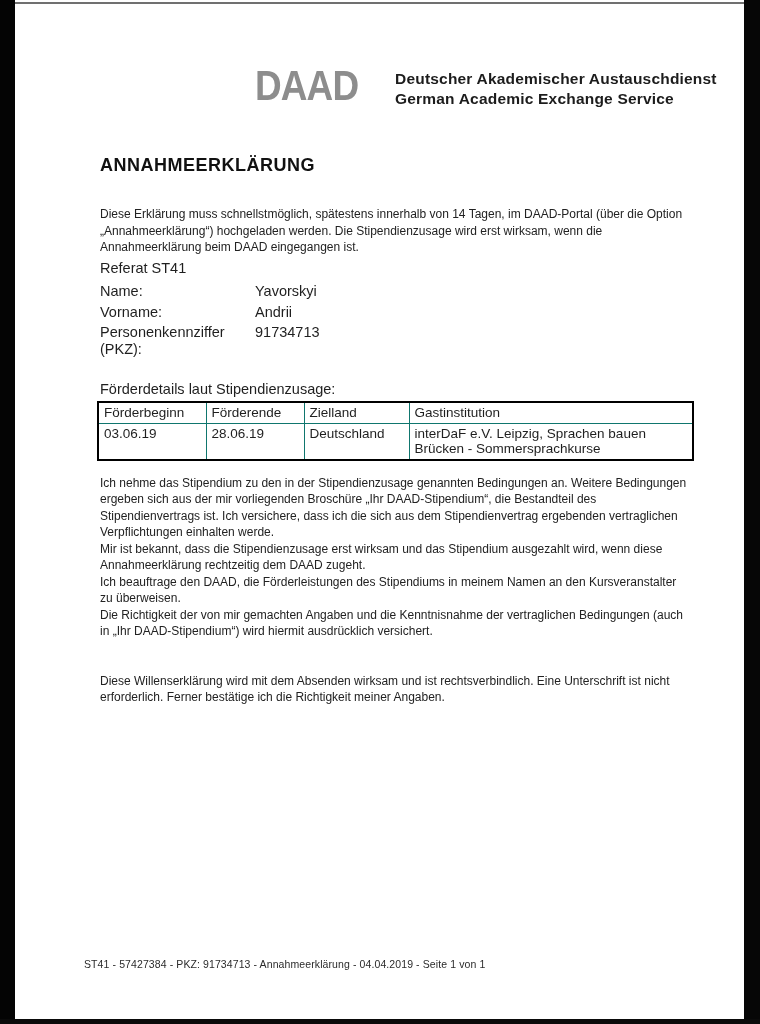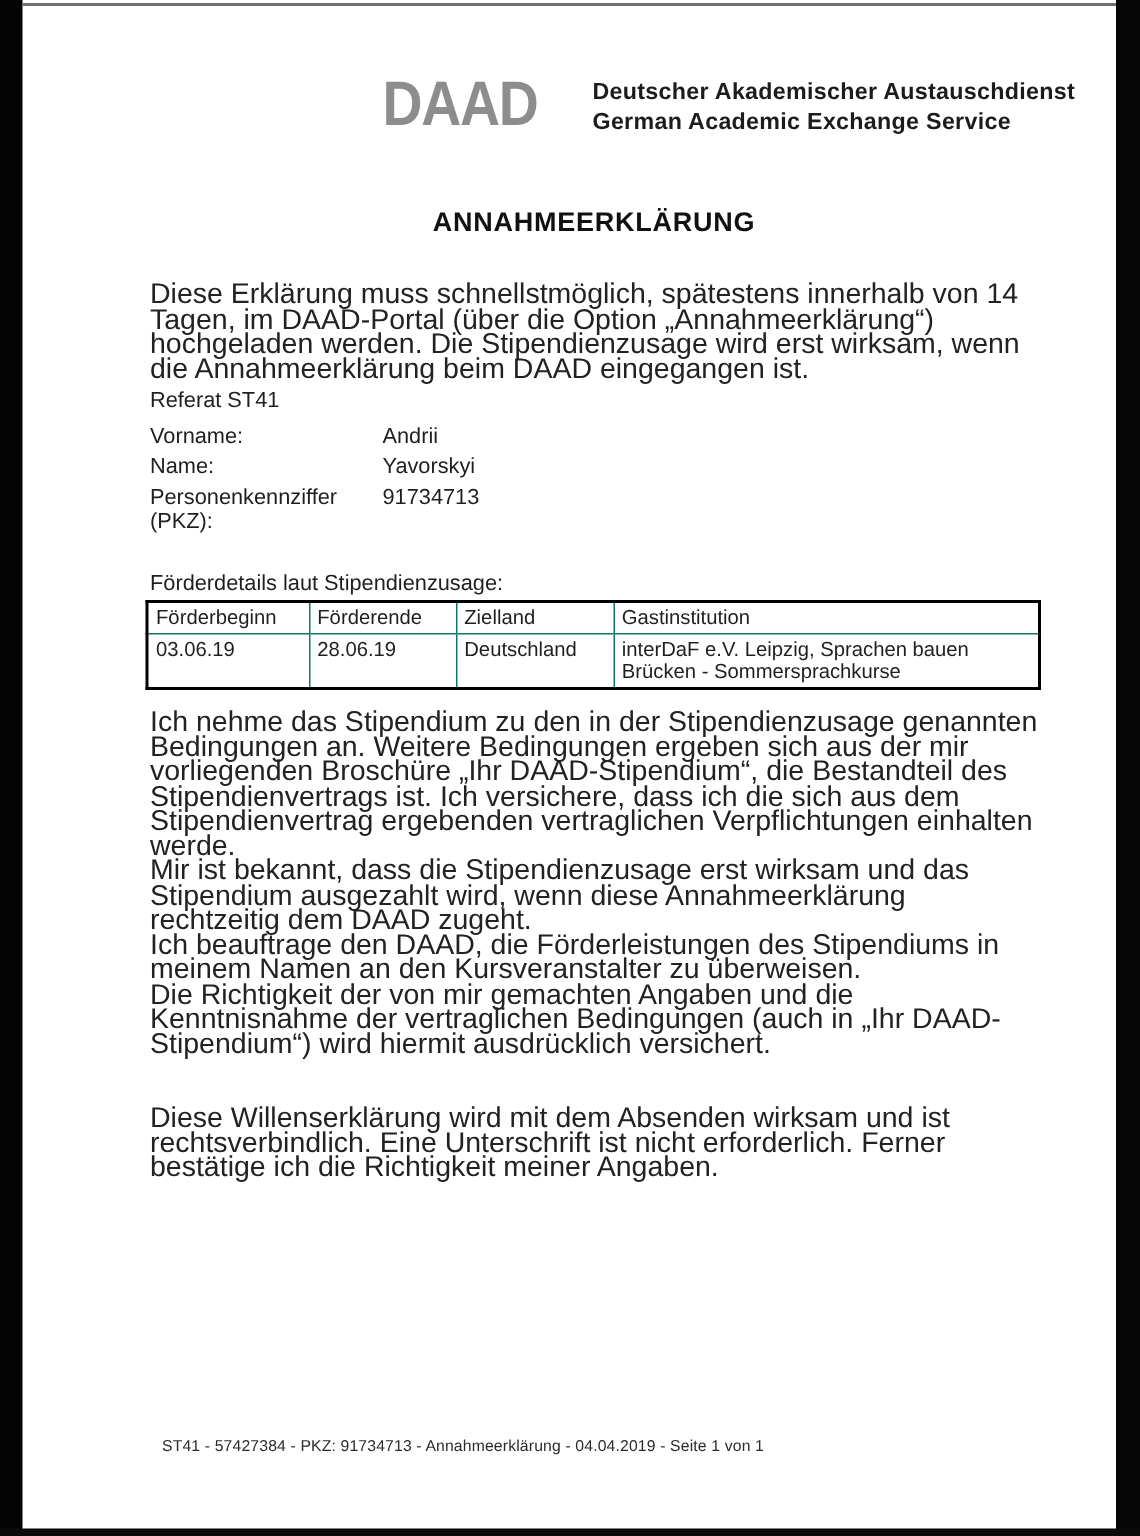--- a/index.html
+++ b/index.html
@@ -7,41 +7,41 @@
     position:relative;width:760px;height:1024px;background:#ffffff;
     font-family:"Liberation Sans","DejaVu Sans",sans-serif;
     color:#1f1f1f;overflow:hidden;
   }
   
   .edge-left{position:absolute;left:0;top:0;width:15px;height:100%;background:#040404;}
   .edge-right{position:absolute;right:0;top:0;width:16px;height:100%;background:#060606;}
   .edge-top{position:absolute;left:15px;right:16px;top:2px;height:2px;background:#707070;}
   .edge-bottom{position:absolute;left:0;bottom:0;width:100%;height:5px;background:#0a0a0a;}
 
-  .content{position:absolute;left:100px;top:0;width:592px;}
+  .content{position:absolute;left:100px;top:17px;width:592px;}
 
   .header{position:relative;margin-top:50px;height:42px;}
   .logo{
     position:absolute;left:155px;top:-2px;
     font-size:42px;font-weight:700;color:#8d8d8d;
     letter-spacing:-1px;line-height:42px;
     transform:scaleX(0.88);transform-origin:0 0;
   }
   .org{
     position:absolute;left:295px;top:2px;
     font-size:15.5px;font-weight:600;line-height:20px;
     color:#1c1c1c;letter-spacing:0.2px;white-space:nowrap;
   }
 
   .title{
     margin:46px 0 0 0;font-size:18px;font-weight:700;
-    text-align:center;letter-spacing:0.5px;color:#111;line-height:21px;
+    text-align:left;letter-spacing:0.5px;color:#111;line-height:21px;
   }
 
-  .para{font-size:19px;line-height:16.5px;margin:0;color:#222;}
+  .para{font-size:12px;line-height:16.5px;margin:0;color:#222;}
   .intro{margin-top:30px;}
 
   .referat{margin-top:4px;font-size:14.5px;line-height:16.5px;}
 
   .fields{margin-top:7px;}
   .field-row{display:flex;margin-bottom:4px;font-size:14.5px;line-height:16.5px;}
   .flabel{width:155px;flex:none;}
   .fvalue{flex:1;}
 
   .tcaption{margin-top:24px;font-size:14.5px;line-height:16.5px;}
@@ -55,21 +55,21 @@
     border:1px solid #0f766e;padding:2px 5px 3px 5px;
     text-align:left;font-weight:400;vertical-align:top;line-height:15px;
   }
   col.c1{width:108px;} col.c2{width:98px;} col.c3{width:105px;} col.c4{width:284px;}
 
   .p-after-table{margin-top:14px;}
   .p-gap{}
   .p-biggap{margin-top:33px;}
 
   .footer{
-    position:absolute;left:108px;top:958px;
+    position:absolute;left:84px;top:958px;
     font-size:10.5px;color:#2b2b2b;letter-spacing:0.1px;white-space:nowrap;
   }
 </style>
 </head>
 <body>
 
 <div class="page">
   <div class="edge-left"></div>
   <div class="edge-right"></div>
   <div class="edge-top"></div>
@@ -86,26 +86,26 @@
     </div>
 
     <h1 class="title">ANNAHMEERKLÄRUNG</h1>
 
     <p class="para intro">Diese Erklärung muss schnellstmöglich, spätestens innerhalb von 14 Tagen, im DAAD-Portal (über die Option „Annahmeerklärung“) hochgeladen werden. Die Stipendienzusage wird erst wirksam, wenn die Annahmeerklärung beim DAAD eingegangen ist.</p>
 
     <div class="referat">Referat ST41</div>
 
     <div class="fields">
       <div class="field-row">
+        <div class="flabel">Name:</div>
+        <div class="fvalue">Yavorskyi</div>
+      </div>
+      <div class="field-row">
         <div class="flabel">Vorname:</div>
         <div class="fvalue">Andrii</div>
-      </div>
-      <div class="field-row">
-        <div class="flabel">Name:</div>
-        <div class="fvalue">Yavorskyi</div>
       </div>
       <div class="field-row">
         <div class="flabel">Personenkennziffer (PKZ):</div>
         <div class="fvalue">91734713</div>
       </div>
     </div>
 
     <div class="tcaption">Förderdetails laut Stipendienzusage:</div>
 
     <table class="grants">

